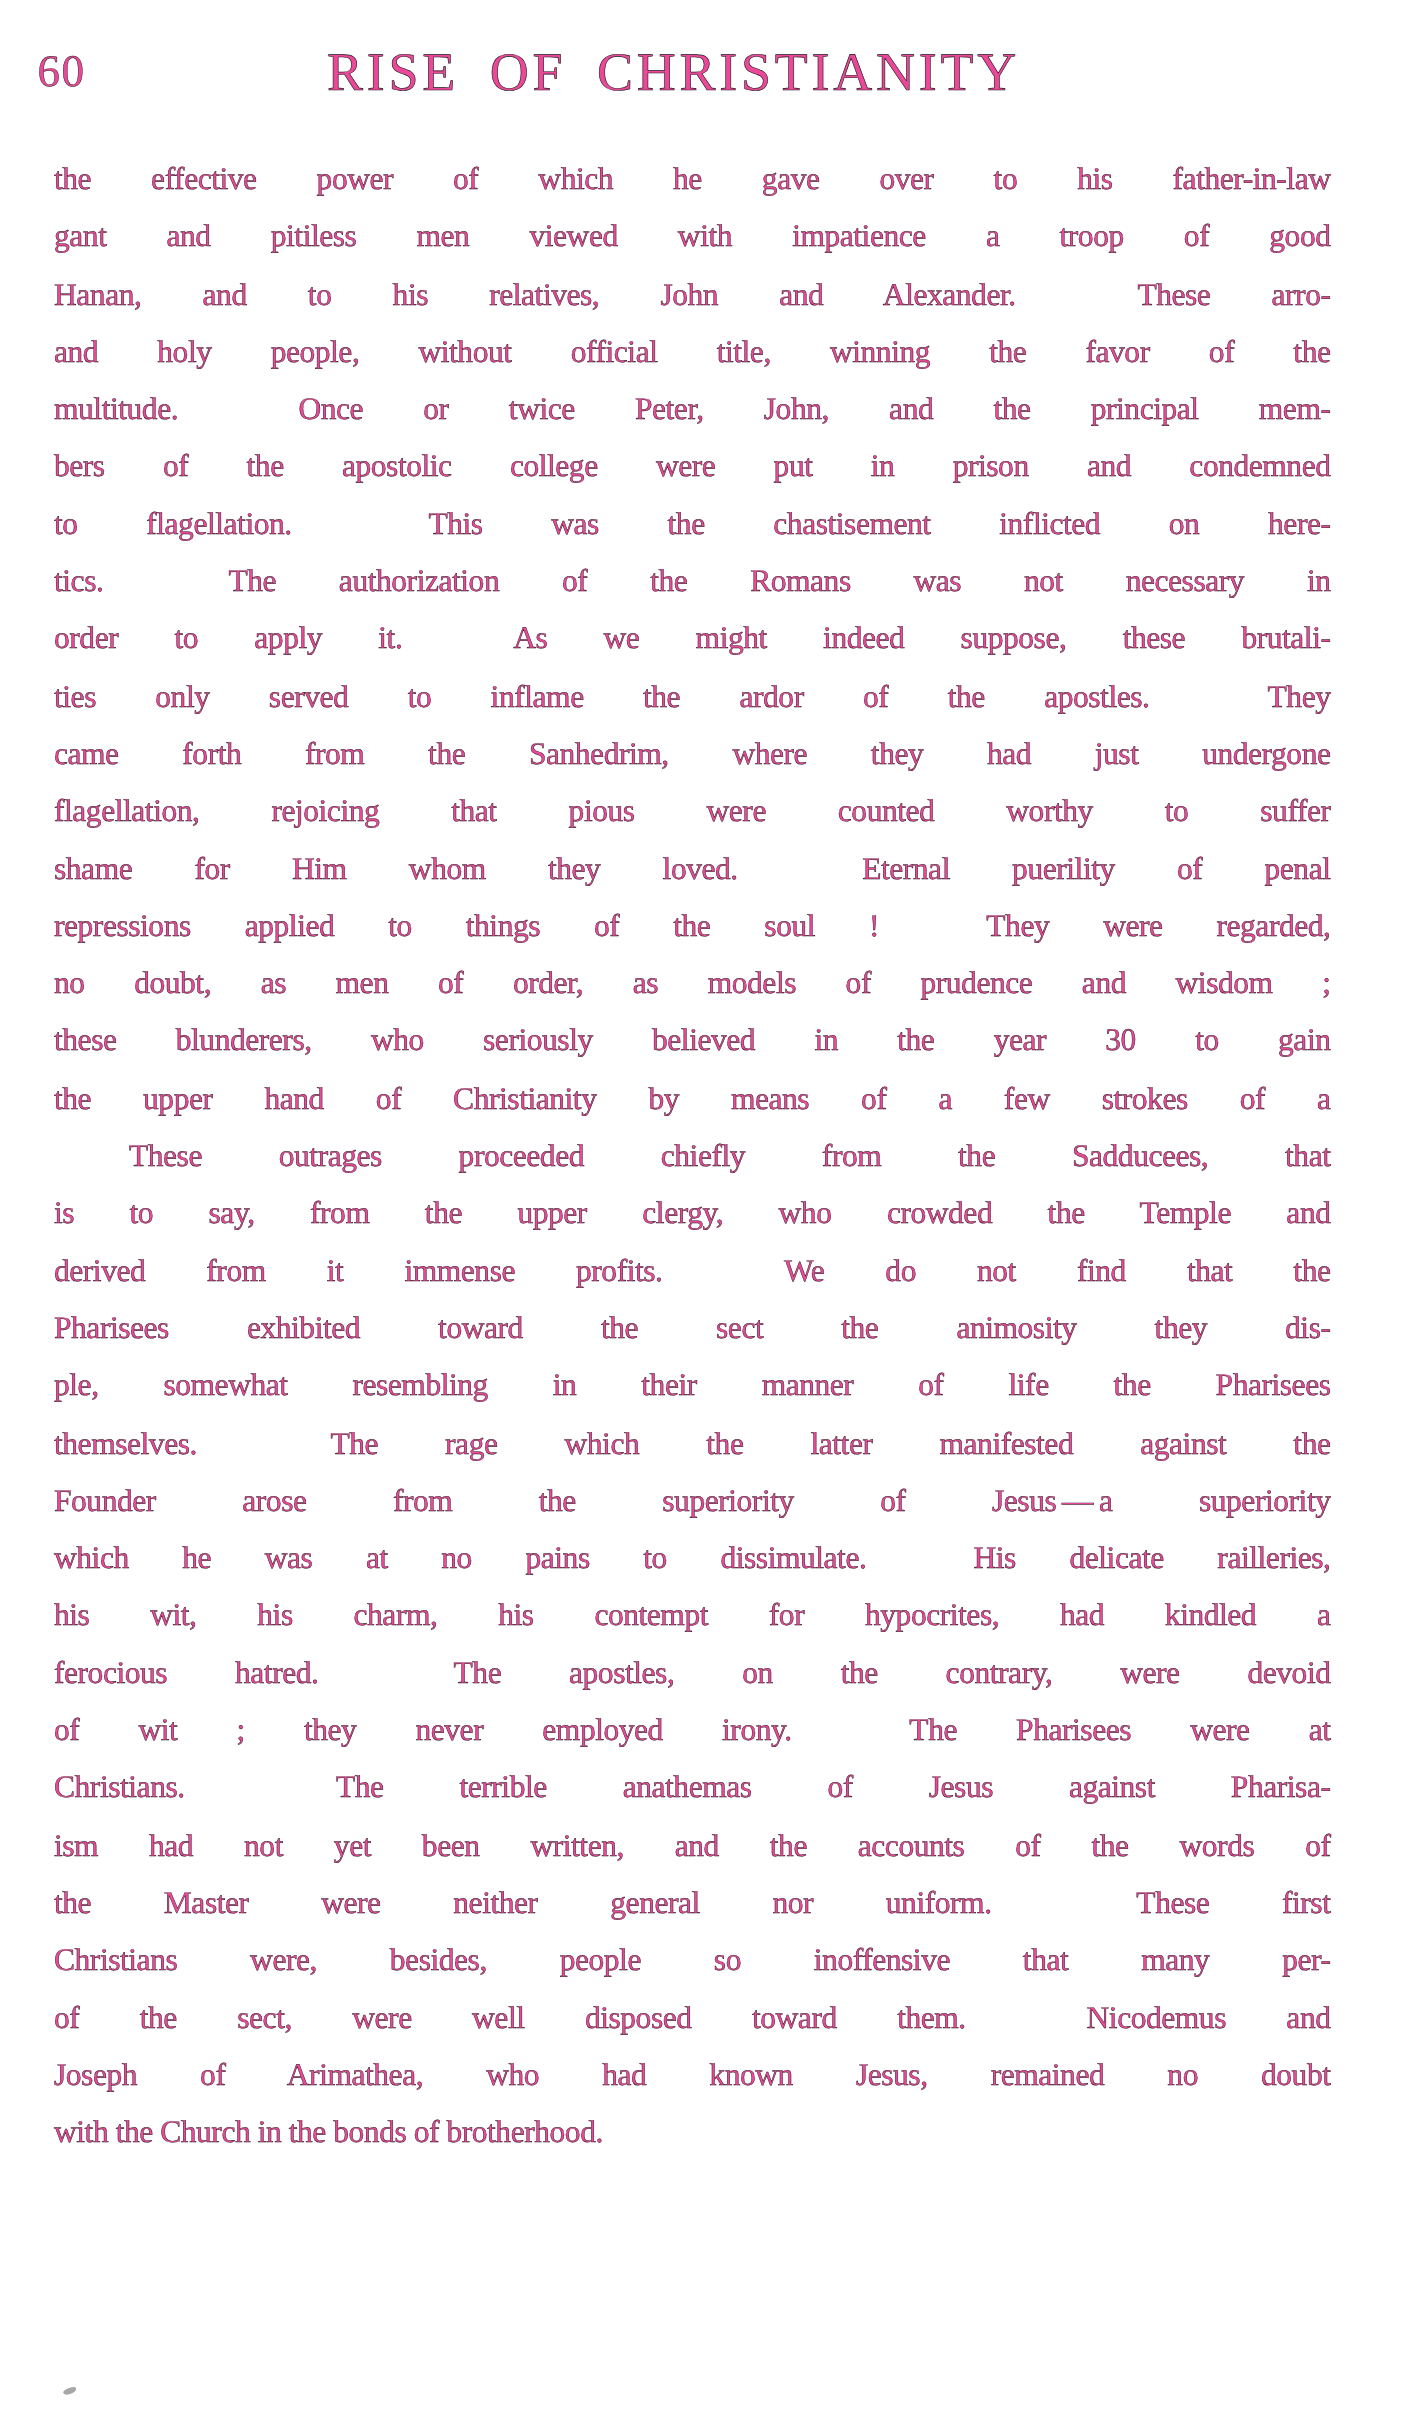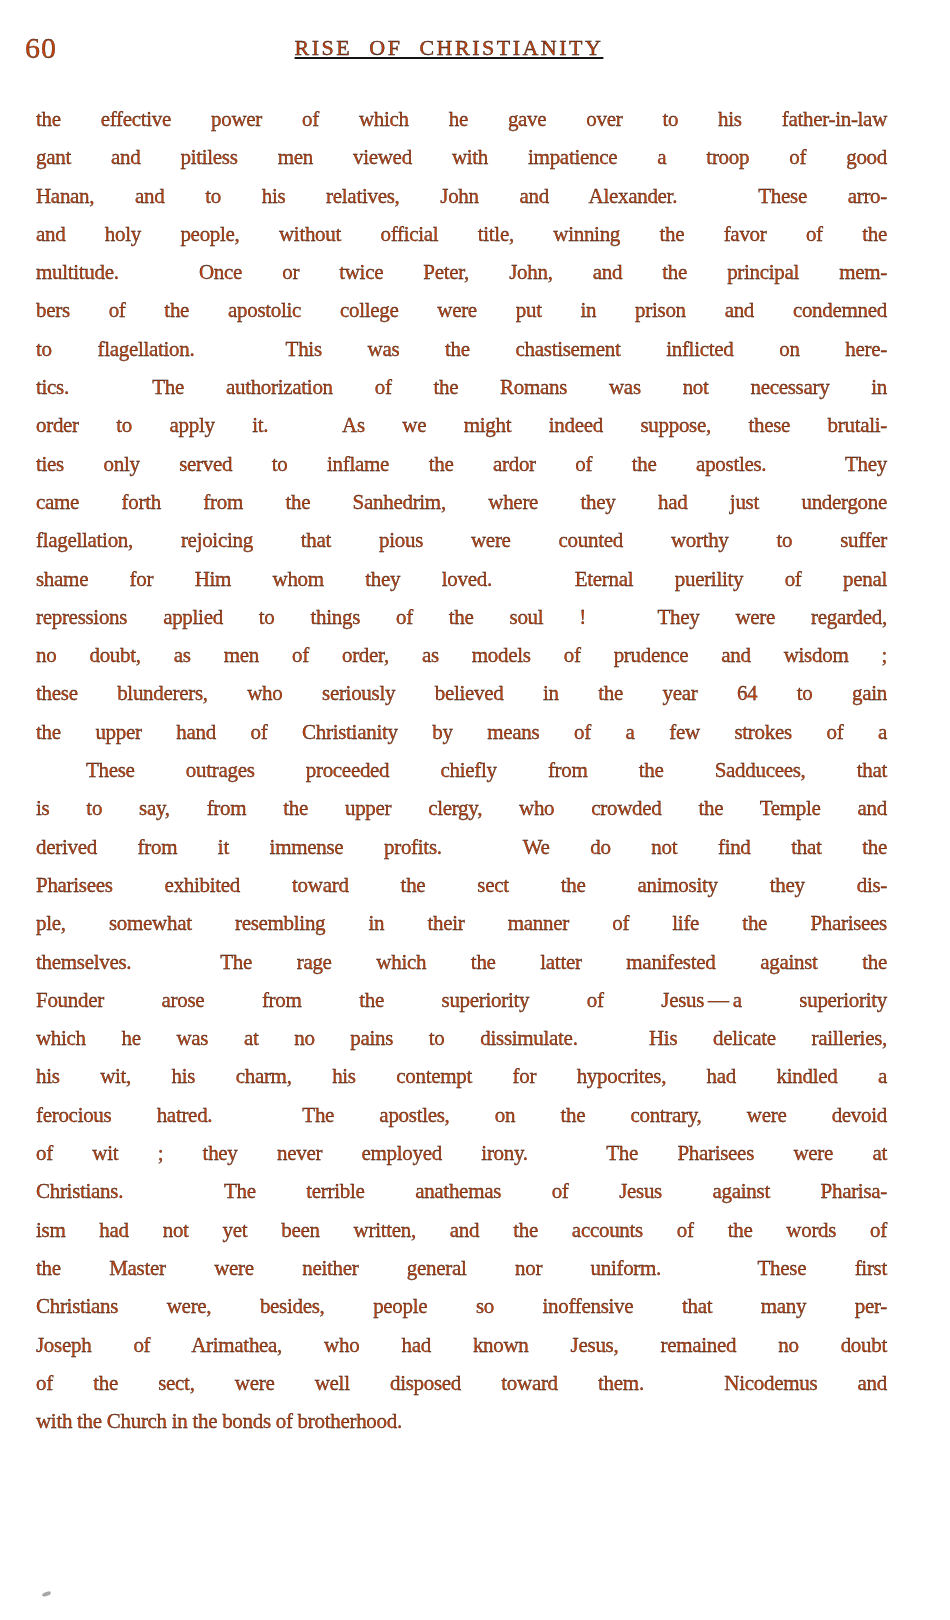--- a/index.html
+++ b/index.html
@@ -6,21 +6,21 @@
     margin: 0;
     padding: 0;
     background: #ffffff;
   }
   .page {
     position: relative;
     width: 950px;
     height: 1620px;
     background: #ffffff;
     font-family: "Liberation Serif", "DejaVu Serif", serif;
-    color: #c2410c;
+    color: #ec4899;
     overflow: hidden;
   }
   .header {
     position: relative;
     height: 42px;
     margin: 27px 63px 0 25px;
   }
   .page-number {
     position: absolute;
     left: 0;
@@ -29,27 +29,26 @@
     line-height: 42px;
     letter-spacing: 1px;
     -webkit-text-stroke: 0.3px #141414;
   }
   .page-title {
     position: absolute;
     left: 0;
     right: 14px;
     top: 0;
     text-align: center;
-    font-size: 22px;
+    font-size: 36px;
     line-height: 42px;
     letter-spacing: 2.5px;
     word-spacing: 9px;
     -webkit-text-stroke: 0.4px #141414;
     white-space: nowrap;
-    text-decoration: underline;
   }
   .body-text {
     margin: 31px 63px 0 36px; 
   }
   .paragraph {
     margin: 0;
     padding: 0;
   }
   .line {
     font-size: 21px;
@@ -98,39 +97,39 @@
         <div class="line">bers of the apostolic college were put in prison and condemned</div>
         <div class="line">to flagellation.&nbsp; This was the chastisement inflicted on here-</div>
         <div class="line">tics.&nbsp; The authorization of the Romans was not necessary in</div>
         <div class="line">order to apply it.&nbsp; As we might indeed suppose, these brutali-</div>
         <div class="line">ties only served to inflame the ardor of the apostles.&nbsp; They</div>
         <div class="line">came forth from the Sanhedrim, where they had just undergone</div>
         <div class="line">flagellation, rejoicing that pious were counted worthy to suffer</div>
         <div class="line">shame for Him whom they loved.&nbsp; Eternal puerility of penal</div>
         <div class="line">repressions applied to things of the soul&nbsp;!&nbsp; They were regarded,</div>
         <div class="line">no doubt, as men of order, as models of prudence and wisdom&nbsp;;</div>
-        <div class="line">these blunderers, who seriously believed in the year 64 to gain</div>
+        <div class="line">these blunderers, who seriously believed in the year 30 to gain</div>
         <div class="line">the upper hand of Christianity by means of a few strokes of a</div>
       </div>
       <div class="paragraph indent">
         <div class="line">These outrages proceeded chiefly from the Sadducees, that</div>
         <div class="line">is to say, from the upper clergy, who crowded the Temple and</div>
         <div class="line">derived from it immense profits.&nbsp; We do not find that the</div>
         <div class="line">Pharisees exhibited toward the sect the animosity they dis-</div>
         <div class="line">ple, somewhat resembling in their manner of life the Pharisees</div>
         <div class="line">themselves.&nbsp; The rage which the latter manifested against the</div>
         <div class="line">Founder arose from the superiority of Jesus — a superiority</div>
         <div class="line">which he was at no pains to dissimulate.&nbsp; His delicate railleries,</div>
         <div class="line">his wit, his charm, his contempt for hypocrites, had kindled a</div>
         <div class="line">ferocious hatred.&nbsp; The apostles, on the contrary, were devoid</div>
         <div class="line">of wit&nbsp;; they never employed irony.&nbsp; The Pharisees were at</div>
         <div class="line">Christians.&nbsp; The terrible anathemas of Jesus against Pharisa-</div>
         <div class="line">ism had not yet been written, and the accounts of the words of</div>
         <div class="line">the Master were neither general nor uniform.&nbsp; These first</div>
         <div class="line">Christians were, besides, people so inoffensive that many per-</div>
+        <div class="line">of the sect, were well disposed toward them.&nbsp; Nicodemus and</div>
         <div class="line">Joseph of Arimathea, who had known Jesus, remained no doubt</div>
-        <div class="line">of the sect, were well disposed toward them.&nbsp; Nicodemus and</div>
         <div class="line last">with the Church in the bonds of brotherhood.</div>
       </div>
     </div>
 
   <div class="speck"></div>
 </div>
 
 </body></html>

